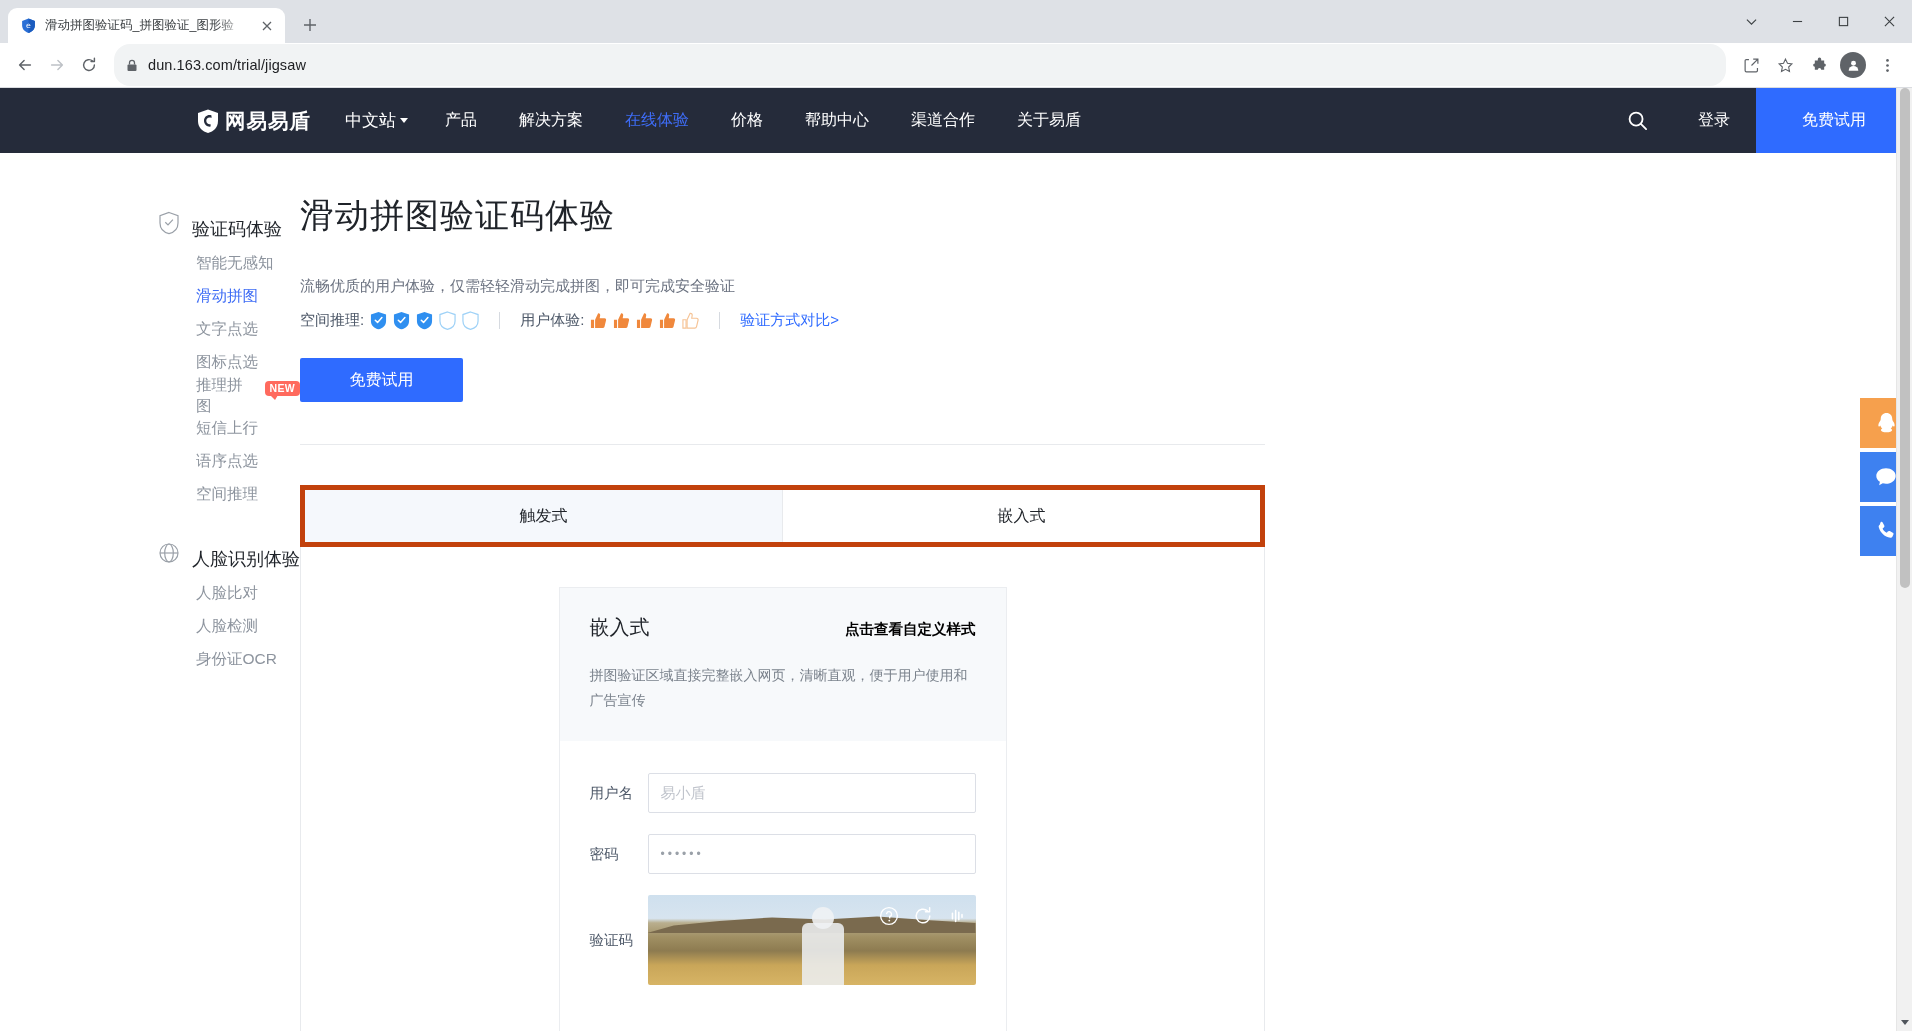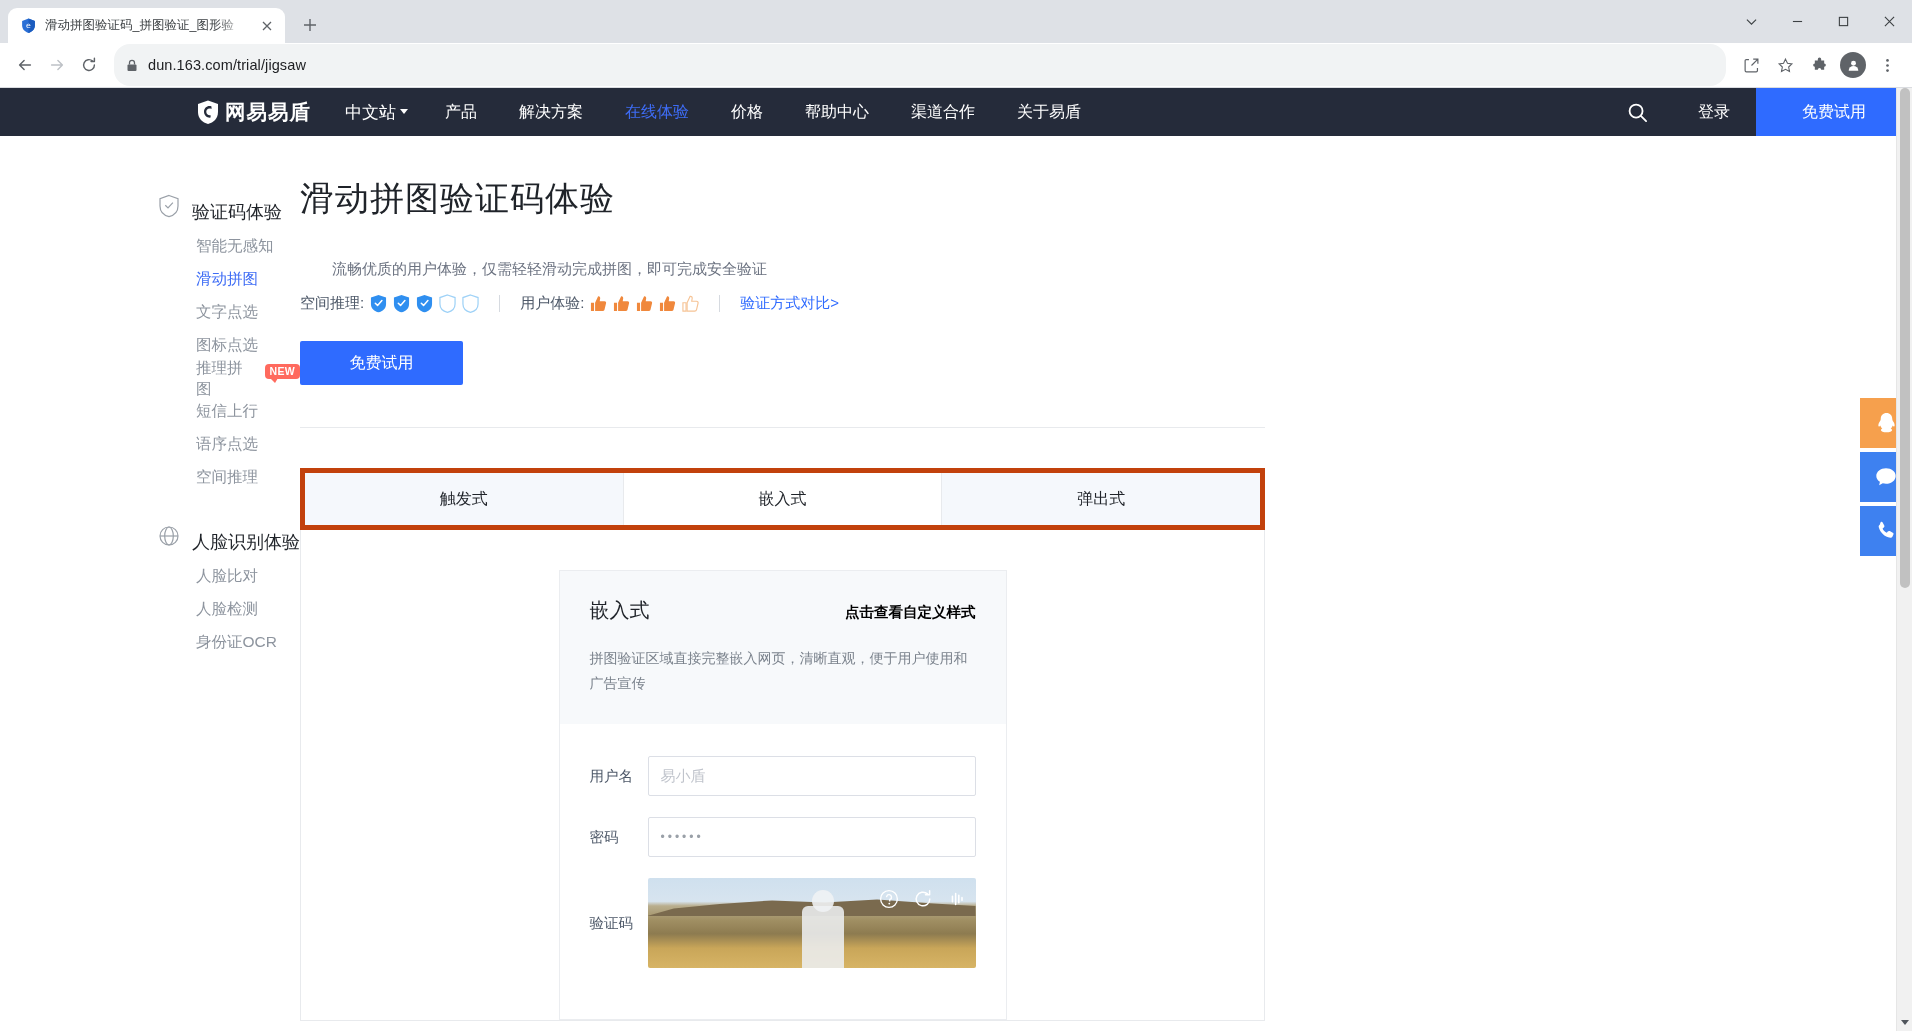--- a/index.html
+++ b/index.html
@@ -65,21 +65,21 @@
     width: 26px; height: 26px; border-radius: 50%; background: #5f6368;
     display: flex; align-items: center; justify-content: center;
   }
 
   
   .viewport {
     flex: 1; position: relative; background: #fff; overflow: hidden;
   }
 
   .site-nav {
-    height: 48px; background: #252b3a; display: flex; align-items: stretch;
+    height: 65px; background: #252b3a; display: flex; align-items: stretch;
     padding-left: 195px; position: relative;
   }
   .logo { display: flex; align-items: center; gap: 4px; padding-right: 18px; }
   .logo-mark {
     width: 26px; height: 26px; display:flex; align-items:center; justify-content:center;
   }
   .logo-text {
     color: #fff; font-size: 20.5px; font-weight: 700; letter-spacing: 1px;
     font-family: "DejaVu Sans", sans-serif;
   }
@@ -134,21 +134,21 @@
   }
   .side-gap { height: 24px; }
 
   
   .main { flex: 1; padding-top: 40px; padding-right: 170px; }
   .main-inner { max-width: 965px; }
   h1.page-title {
     font-size: 34px; color: #1f2329; font-weight: 400; letter-spacing: 1px;
     margin-bottom: 38px;
   }
-  .subtitle { font-size: 15px; color: #6b7280; margin-bottom: 15px; margin-left: 32px; }
+  .subtitle { font-size: 15px; color: #6b7280; margin-bottom: 15px; }
   .rating-row {
     display: flex; align-items: center; font-size: 15px; color: #4e5969; gap: 0;
     margin-bottom: 28px;
   }
   .rating-label { color: #4e5969; }
   .icon-row { display: inline-flex; gap: 6px; margin-left: 6px; align-items: center; }
   .divider-v {
     width: 1px; height: 17px; background: #d6dae0; margin: 0 20px;
   }
   .cmp-link { color: #2f6bff; font-size: 15px; margin-left: 18px; }
@@ -540,21 +540,20 @@
             <a class="cmp-link" style="margin-left:0">验证方式对比&gt;</a>
           </div>
 
           <button class="btn-trial">免费试用</button>
 
           <div class="hr"></div>
 
           <div class="tabs">
             <div class="tab-item">触发式</div>
             <div class="tab-item active">嵌入式</div>
-            <div class="tab-item">弹出式</div>
           </div>
 
           <div class="demo-area">
             <div class="demo-card">
               <div class="demo-card-head">
                 <div class="dch-top">
                   <span class="dch-title">嵌入式</span>
                   <a class="dch-link">点击查看自定义样式</a>
                 </div>
                 <div class="dch-desc">拼图验证区域直接完整嵌入网页，清晰直观，便于用户使用和广告宣传</div>

